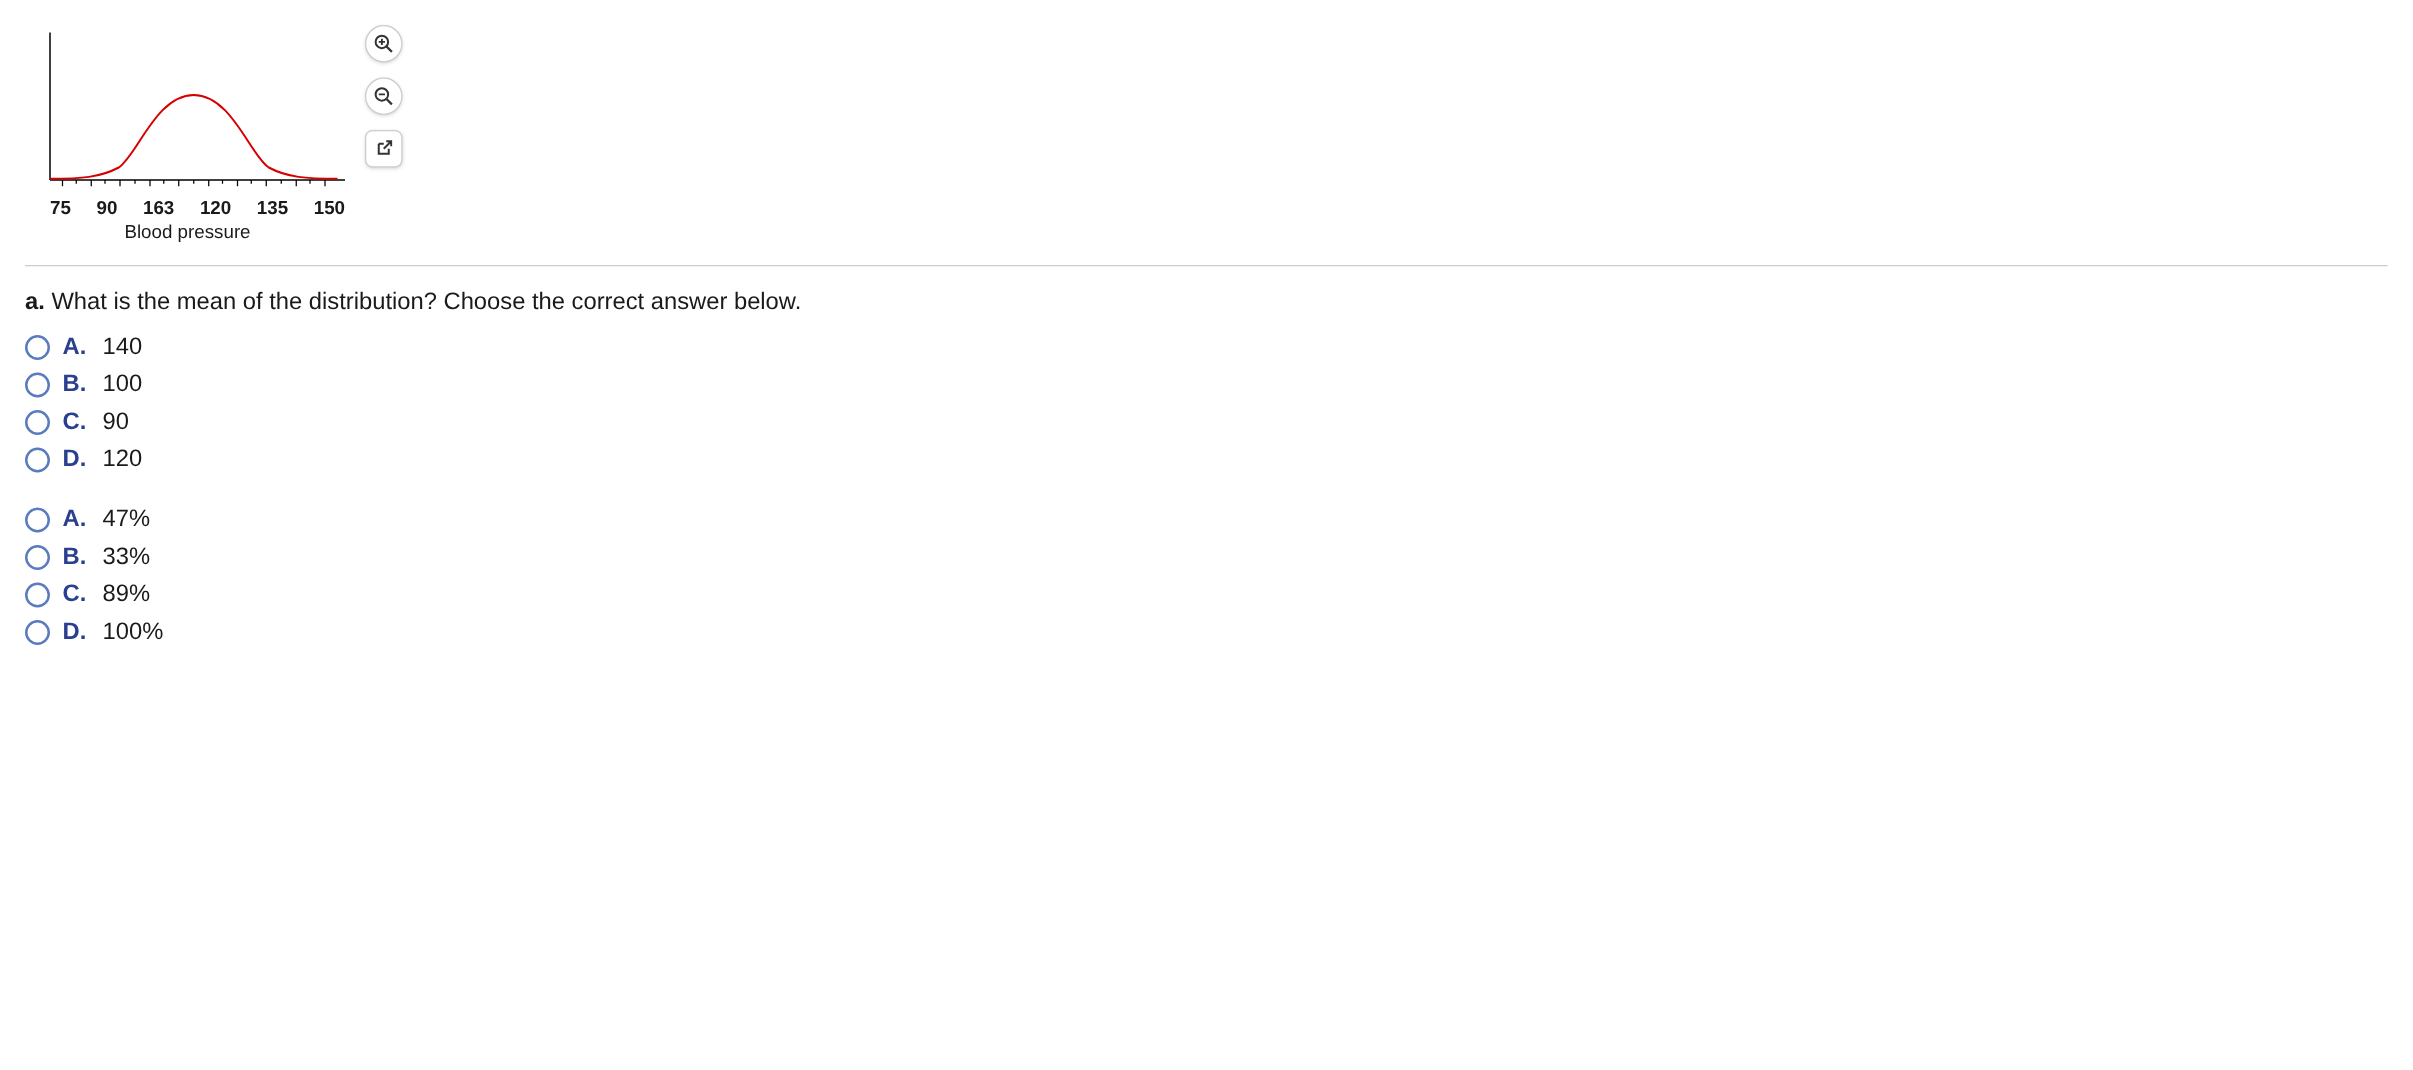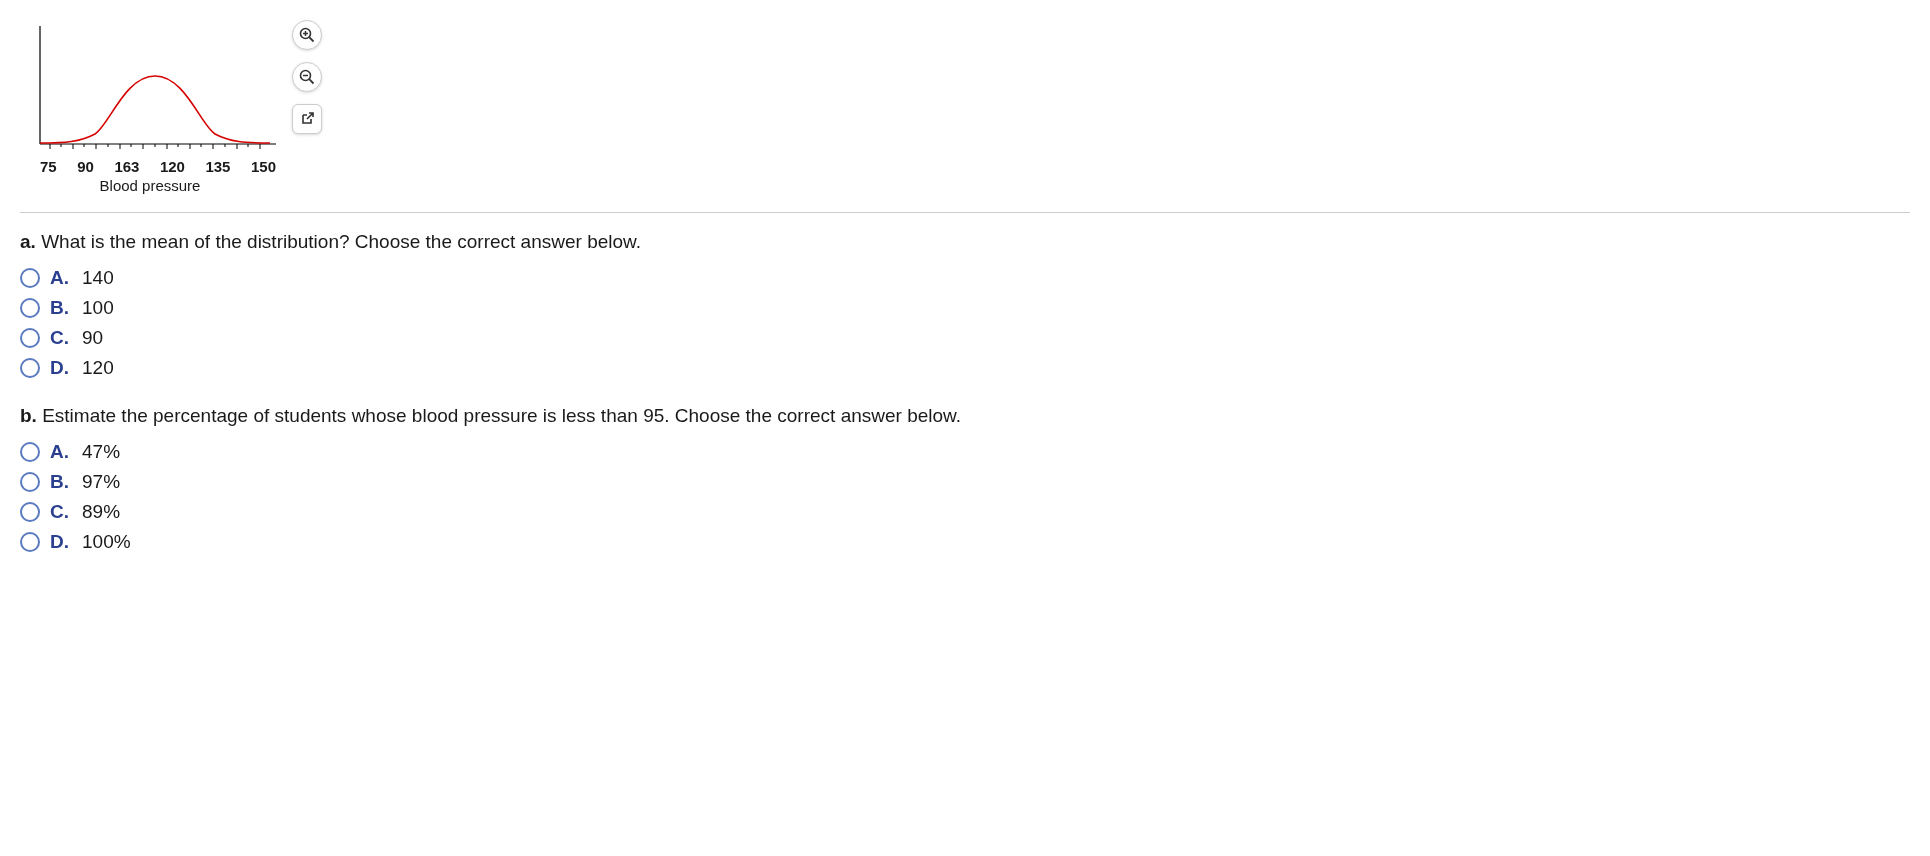--- a/index.html
+++ b/index.html
@@ -182,33 +182,29 @@
     <span class="opt-text">90</span>
   </div>
   <div class="option-row">
     <div class="radio"></div>
     <span class="opt-letter">D.</span>
     <span class="opt-text">120</span>
   </div>
 </div>
 
 <div class="question-block" style="margin-top:26px;">
-  <div class="q-prompt">
-    <span class="bold">b.</span>
-    <span>Estimate the percentage of students whose blood pressure is less than 95. Choose the correct answer below.</span>
-  </div>
   <div class="option-row">
     <div class="radio"></div>
     <span class="opt-letter">A.</span>
     <span class="opt-text">47%</span>
   </div>
   <div class="option-row">
     <div class="radio"></div>
     <span class="opt-letter">B.</span>
-    <span class="opt-text">97%</span>
+    <span class="opt-text">33%</span>
   </div>
   <div class="option-row">
     <div class="radio"></div>
     <span class="opt-letter">C.</span>
     <span class="opt-text">89%</span>
   </div>
   <div class="option-row">
     <div class="radio"></div>
     <span class="opt-letter">D.</span>
     <span class="opt-text">100%</span>

